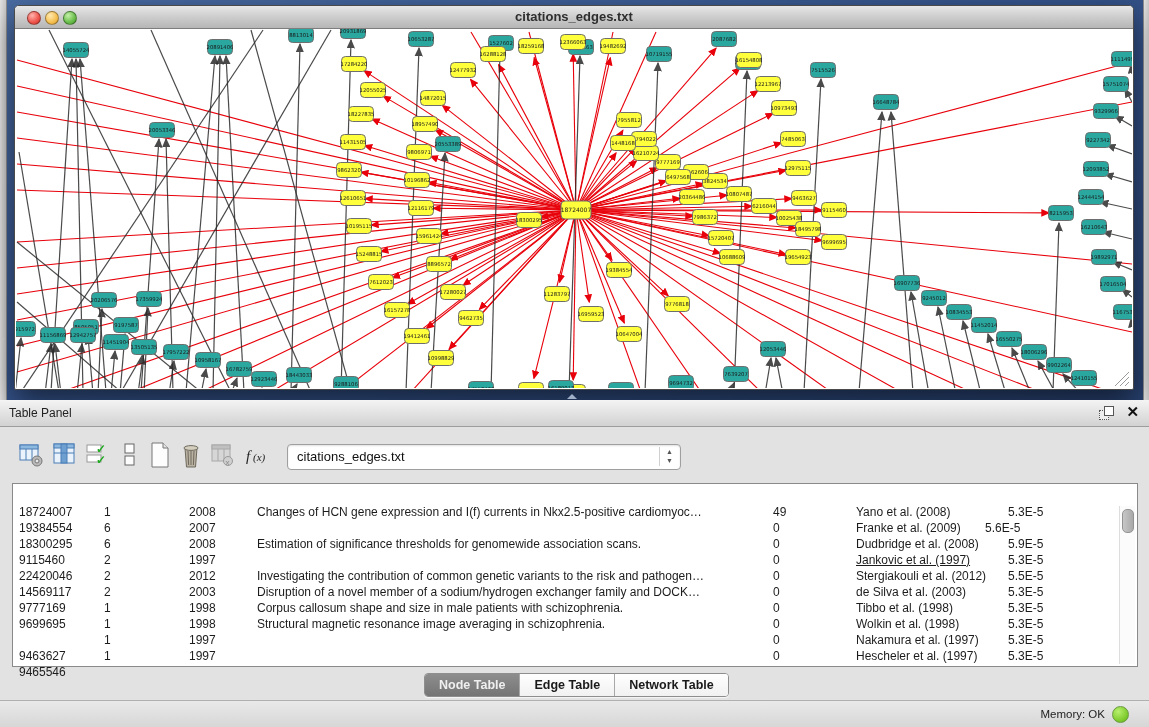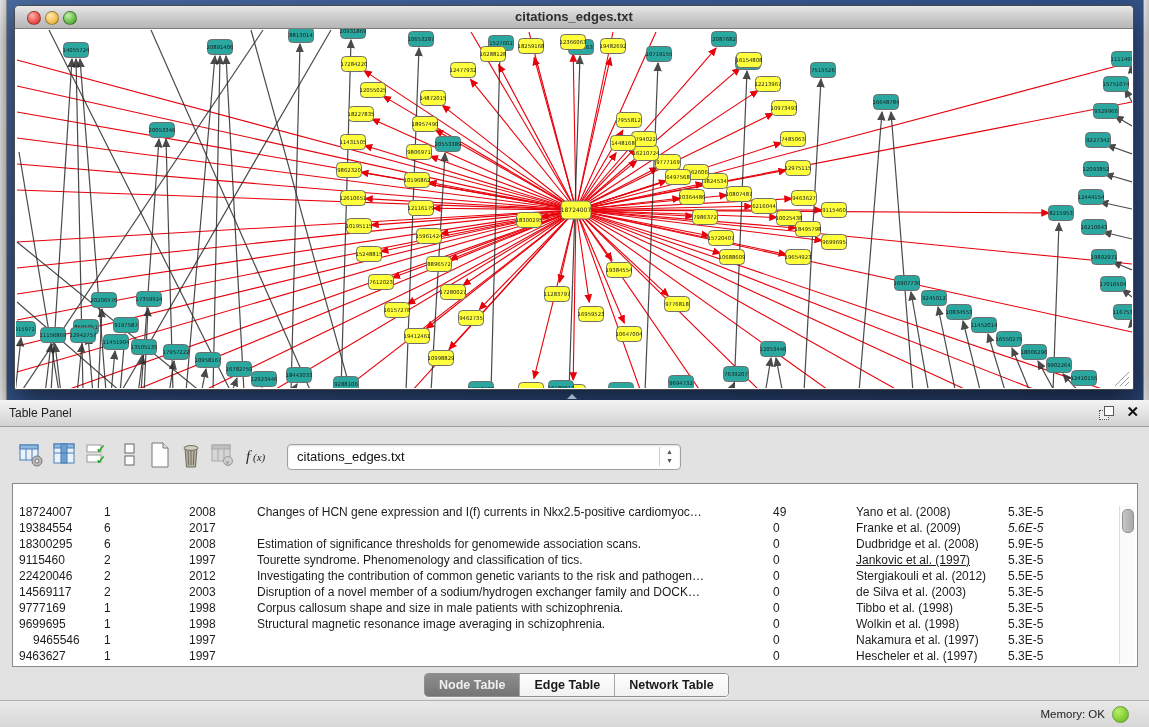--- a/index.html
+++ b/index.html
@@ -800,39 +800,38 @@
             <div class="td" style="left: 91px; width: 77px;">1</div>
             <div class="td" style="left: 176px; width: 58px;">2008</div>
             <div class="td" style="left: 244px; width: 507px;">Changes of HCN gene expression and I(f) currents in Nkx2.5-positive cardiomyoc…</div>
             <div class="td" style="left: 760px; width: 71px;">49</div>
             <div class="td" style="left: 843px; width: 143px;">Yano et al. (2008)</div>
             <div class="td" style="left: 995px; width: 88px;">5.3E-5</div>
           </div>
           <div class="tr">
             <div class="td" style="left: 6px; width: 73px;">19384554</div>
             <div class="td" style="left: 91px; width: 77px;">6</div>
-            <div class="td" style="left: 176px; width: 58px;">2017</div>
+            <div class="td" style="left: 176px; width: 58px;">2007</div>
             <div class="td" style="left: 760px; width: 71px;">0</div>
             <div class="td" style="left: 843px; width: 143px;">Franke et al. (2009)</div>
-            <div class="td" style="left: 995px; width: 88px; font-style: italic;">5.6E-5</div>
+            <div class="td" style="left: 972px; width: 88px;">5.6E-5</div>
           </div>
           <div class="tr">
             <div class="td" style="left: 6px; width: 73px;">18300295</div>
             <div class="td" style="left: 91px; width: 77px;">6</div>
             <div class="td" style="left: 176px; width: 58px;">2008</div>
             <div class="td" style="left: 244px; width: 507px;">Estimation of significance thresholds for genomewide association scans.</div>
             <div class="td" style="left: 760px; width: 71px;">0</div>
             <div class="td" style="left: 843px; width: 143px;">Dudbridge et al. (2008)</div>
             <div class="td" style="left: 995px; width: 88px;">5.9E-5</div>
           </div>
           <div class="tr">
             <div class="td" style="left: 6px; width: 73px;">9115460</div>
             <div class="td" style="left: 91px; width: 77px;">2</div>
             <div class="td" style="left: 176px; width: 58px;">1997</div>
-            <div class="td" style="left: 244px; width: 507px;">Tourette syndrome. Phenomenology and classification of tics.</div>
             <div class="td" style="left: 760px; width: 71px;">0</div>
             <div class="td" style="left: 843px; width: 143px; text-decoration: underline;">Jankovic et al. (1997)</div>
             <div class="td" style="left: 995px; width: 88px;">5.3E-5</div>
           </div>
           <div class="tr">
             <div class="td" style="left: 6px; width: 73px;">22420046</div>
             <div class="td" style="left: 91px; width: 77px;">2</div>
             <div class="td" style="left: 176px; width: 58px;">2012</div>
             <div class="td" style="left: 244px; width: 507px;">Investigating the contribution of common genetic variants to the risk and pathogen…</div>
             <div class="td" style="left: 760px; width: 71px;">0</div>
@@ -860,21 +859,21 @@
           <div class="tr">
             <div class="td" style="left: 6px; width: 73px;">9699695</div>
             <div class="td" style="left: 91px; width: 77px;">1</div>
             <div class="td" style="left: 176px; width: 58px;">1998</div>
             <div class="td" style="left: 244px; width: 507px;">Structural magnetic resonance image averaging in schizophrenia.</div>
             <div class="td" style="left: 760px; width: 71px;">0</div>
             <div class="td" style="left: 843px; width: 143px;">Wolkin et al. (1998)</div>
             <div class="td" style="left: 995px; width: 88px;">5.3E-5</div>
           </div>
           <div class="tr">
-            <div class="td" style="left: 20px; width: 73px;">9465546</div>
+            <div class="td" style="left: 6px; width: 73px; margin-top: 32px;">9465546</div>
             <div class="td" style="left: 91px; width: 77px;">1</div>
             <div class="td" style="left: 176px; width: 58px;">1997</div>
             <div class="td" style="left: 760px; width: 71px;">0</div>
             <div class="td" style="left: 843px; width: 143px;">Nakamura et al. (1997)</div>
             <div class="td" style="left: 995px; width: 88px;">5.3E-5</div>
           </div>
           <div class="tr">
             <div class="td" style="left: 6px; width: 73px;">9463627</div>
             <div class="td" style="left: 91px; width: 77px;">1</div>
             <div class="td" style="left: 176px; width: 58px;">1997</div>

